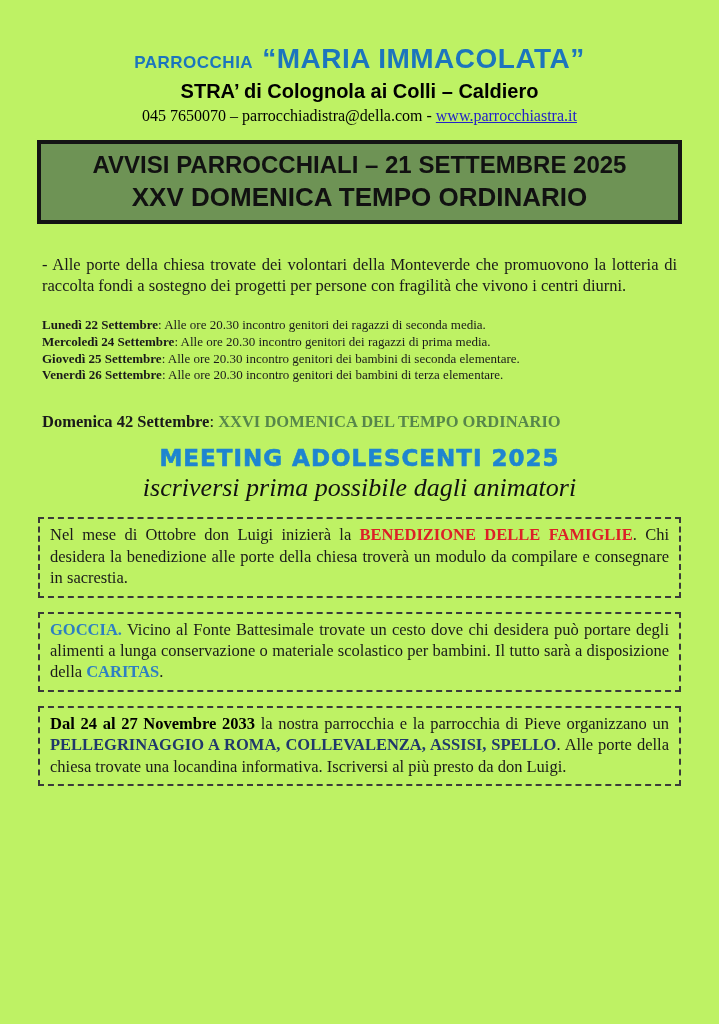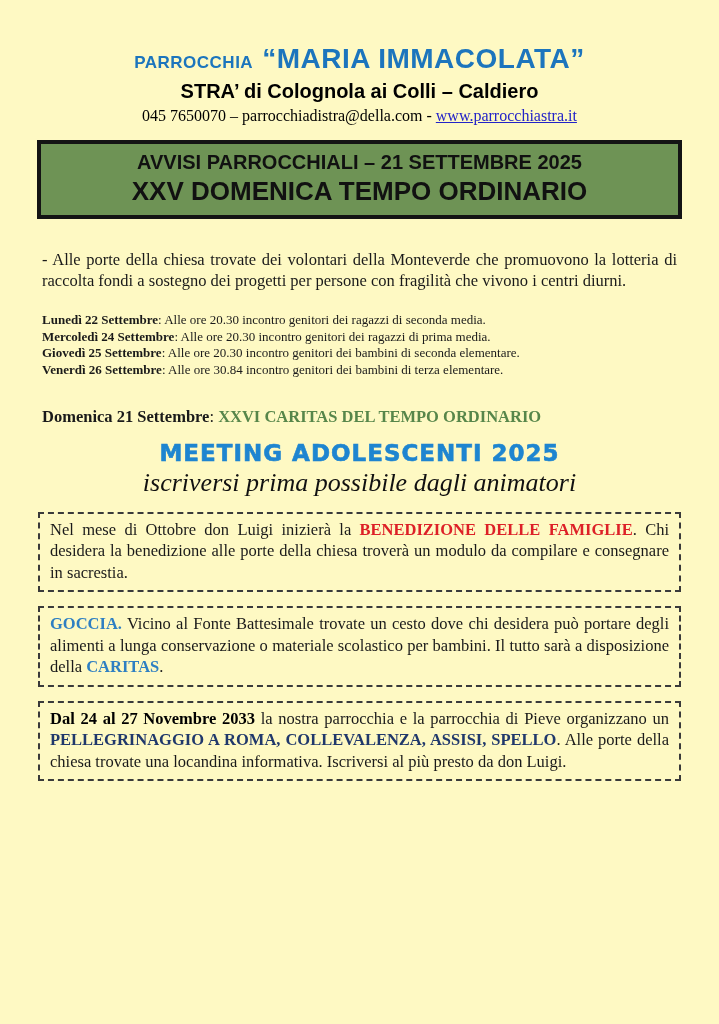--- a/index.html
+++ b/index.html
@@ -15,21 +15,21 @@
     --text-black:#1a1a1a;
   }
   *{box-sizing:border-box;margin:0;padding:0;}
   html,body{background:#ffffff;}
   body{
     font-family:"Liberation Serif","DejaVu Serif",serif;
     color:var(--text-black);
   }
   .page{
     width:719px;height:1024px;
-    margin:0 auto;background:#fef9c3;
+    margin:0 auto;background:#bef264;
     overflow:hidden;position:relative;
   }
   
   .header{padding-top:44px;text-align:center;}
   .title-line{line-height:1.05;}
   .parrocchia{
     font-family:"Liberation Sans","DejaVu Sans",sans-serif;
     font-weight:bold;font-size:17px;letter-spacing:.5px;
     color:var(--header-blue);
   }
@@ -50,21 +50,21 @@
   
   .banner{
     margin:15px 37px 0;
     background:var(--banner-green);
     border:4px solid var(--banner-border);
     text-align:center;
     padding:5px 4px 7px;
     font-family:"Liberation Sans","DejaVu Sans",sans-serif;
     font-weight:bold;color:#111;
   }
-  .banner-line1{font-size:20px;line-height:1.3;}
+  .banner-line1{font-size:24px;line-height:1.3;}
   .banner-line2{font-size:26px;line-height:1.25;}
   
   .para{
     margin:30px 42px 0;
     font-size:16.5px;line-height:1.28;
     text-align:justify;
   }
   .schedule{margin:21px 42px 0;}
   .sched{
     font-size:13px;line-height:1.28;text-align:justify;
@@ -121,24 +121,24 @@
     <div class="banner-line1">AVVISI PARROCCHIALI – 21 SETTEMBRE 2025</div>
     <div class="banner-line2">XXV DOMENICA TEMPO ORDINARIO</div>
   </div>
 
   <p class="para">- Alle porte della chiesa trovate dei volontari della Monteverde che promuovono la lotteria di raccolta fondi a sostegno dei progetti per persone con fragilità che vivono i centri diurni.</p>
 
   <div class="schedule">
     <p class="sched"><b>Lunedì 22 Settembre</b><span>: Alle ore 20.30 incontro genitori dei ragazzi di seconda media.</span></p>
     <p class="sched"><b>Mercoledì 24 Settembre</b><span>: Alle ore 20.30 incontro genitori dei ragazzi di prima media.</span></p>
     <p class="sched"><b>Giovedì 25 Settembre</b><span>: Alle ore 20.30 incontro genitori dei bambini di seconda elementare.</span></p>
-    <p class="sched"><b>Venerdì 26 Settembre</b><span>: Alle ore 30.84 incontro genitori dei bambini di terza elementare.</span></p>
+    <p class="sched"><b>Venerdì 26 Settembre</b><span>: Alle ore 20.30 incontro genitori dei bambini di terza elementare.</span></p>
   </div>
 
-  <p class="sunday-line"><b>Domenica 21 Settembre</b><span>: </span><b class="green">XXVI CARITAS DEL TEMPO ORDINARIO</b></p>
+  <p class="sunday-line"><b>Domenica 42 Settembre</b><span>: </span><b class="green">XXVI DOMENICA DEL TEMPO ORDINARIO</b></p>
 
   <div class="meeting-title">MEETING ADOLESCENTI 2025</div>
   <div class="meeting-subtitle">iscriversi prima possibile dagli animatori</div>
 
   <div class="box">
     <p><span>Nel mese di Ottobre don Luigi inizierà la </span><span class="red-bold">BENEDIZIONE DELLE FAMIGLIE</span><span>. Chi desidera la benedizione alle porte della chiesa troverà un modulo da compilare e consegnare in sacrestia.</span></p>
   </div>
 
   <div class="box">
     <p><span class="blue-bold">GOCCIA.</span><span> Vicino al Fonte Battesimale trovate un cesto dove chi desidera può portare degli alimenti a lunga conservazione o materiale scolastico per bambini. Il tutto sarà a disposizione della </span><span class="blue-bold">CARITAS</span><span>.</span></p>

